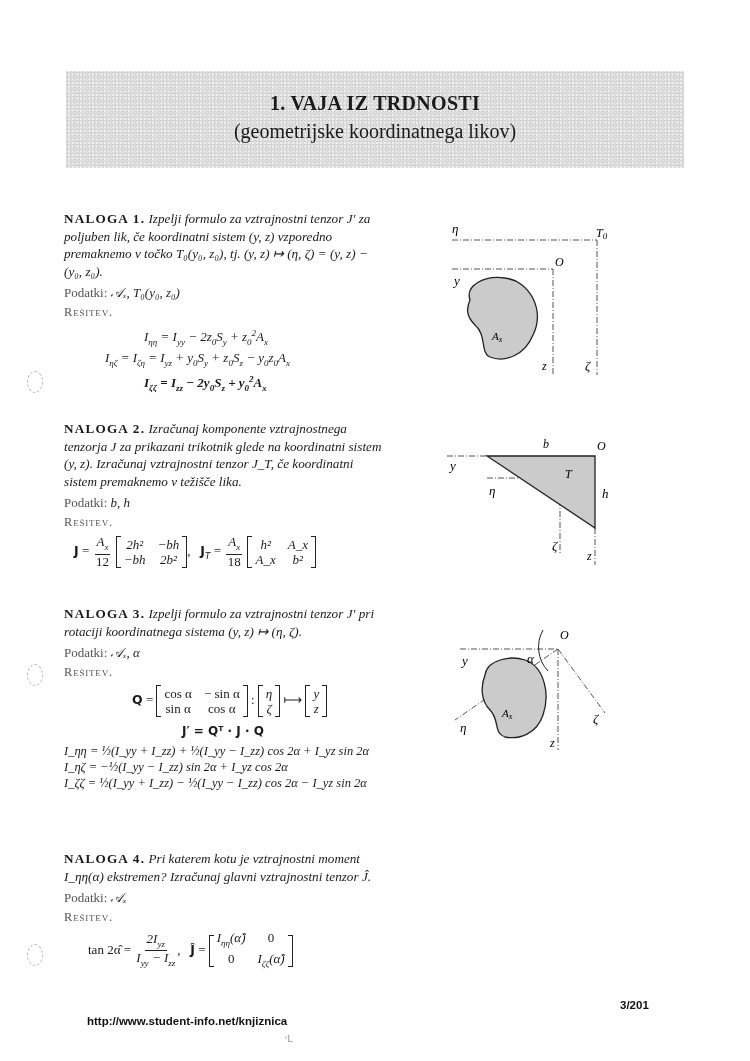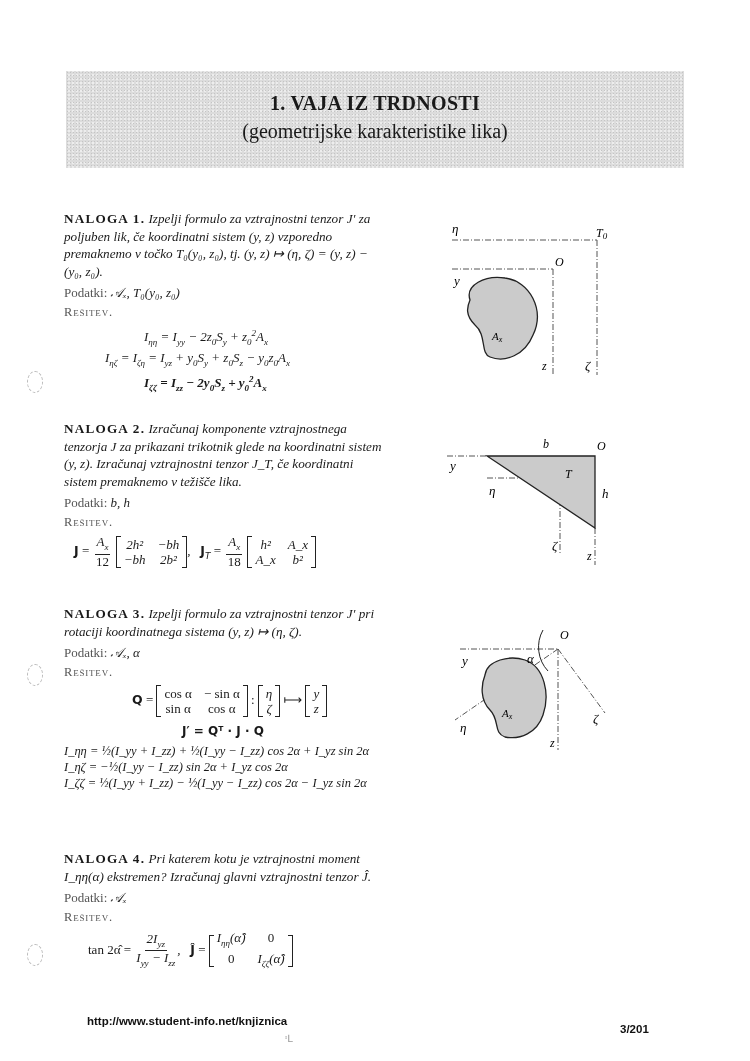--- a/index.html
+++ b/index.html
@@ -31,37 +31,37 @@
   .grid2 { display: inline-grid; grid-template-columns: auto auto; column-gap: 12px; text-align: center; line-height: 15px; }
   .grid1 { display: inline-grid; grid-template-columns: auto; text-align: center; line-height: 15px; }
   .frac { display: inline-flex; flex-direction: column; align-items: center; vertical-align: middle; margin: 0 2px; line-height: 14px; }
   .frac .num { border-bottom: 1px solid #222; padding: 0 2px; }
   .bold-sans { font-family: "DejaVu Sans", sans-serif; font-style: normal; font-weight: bold; font-size: 12.5px; }
   .rm { font-style: normal; }
   sub, sup { font-size: 9px; }
   .diagram { position: absolute; }
   .footer-url { position: absolute; left: 87px; top: 1015px; font-family: "Liberation Sans", sans-serif;
     font-weight: bold; font-size: 11.5px; color: #111; }
-  .footer-page { position: absolute; left: 620px; top: 1023px; font-family: "Liberation Sans", sans-serif;
+  .footer-page { position: absolute; left: 620px; top: 999px; font-family: "Liberation Sans", sans-serif;
     font-weight: bold; font-size: 11.5px; color: #111; }
   .hole { position: absolute; width: 14px; height: 20px; border: 1px dashed #b8b8b8; border-radius: 50%; }
   .scan-mark { position: absolute; left: 285px; top: 1033px; font-size: 10px; color: #999; }
 </style>
 </head>
 <body>
 
 <div class="page">
 
   <div class="hole" style="left:27px; top:371px;"></div>
   <div class="hole" style="left:27px; top:664px;"></div>
   <div class="hole" style="left:27px; top:944px;"></div>
 
   <div class="title-band">
     <div class="title-line1">1. VAJA IZ TRDNOSTI</div>
-    <div class="title-line2">(geometrijske karakteristike lika)</div>
+    <div class="title-line2">(geometrijske koordinatnega likov)</div>
   </div>
 
   <div class="task" style="top:210px;">
     <div class="task-head">
       <b>NALOGA 1.</b>
       <i>Izpelji formulo za vztrajnostni tenzor J′ za poljuben lik, če koordinatni sistem (y, z) vzporedno premaknemo v točko T₀(y₀, z₀), tj. (y, z) ↦ (η, ζ) = (y, z) − (y₀, z₀).</i>
     </div>
     <div class="label-data">
       <span>Podatki:</span>
       <i>𝒜ₓ, T₀(y₀, z₀)</i>

